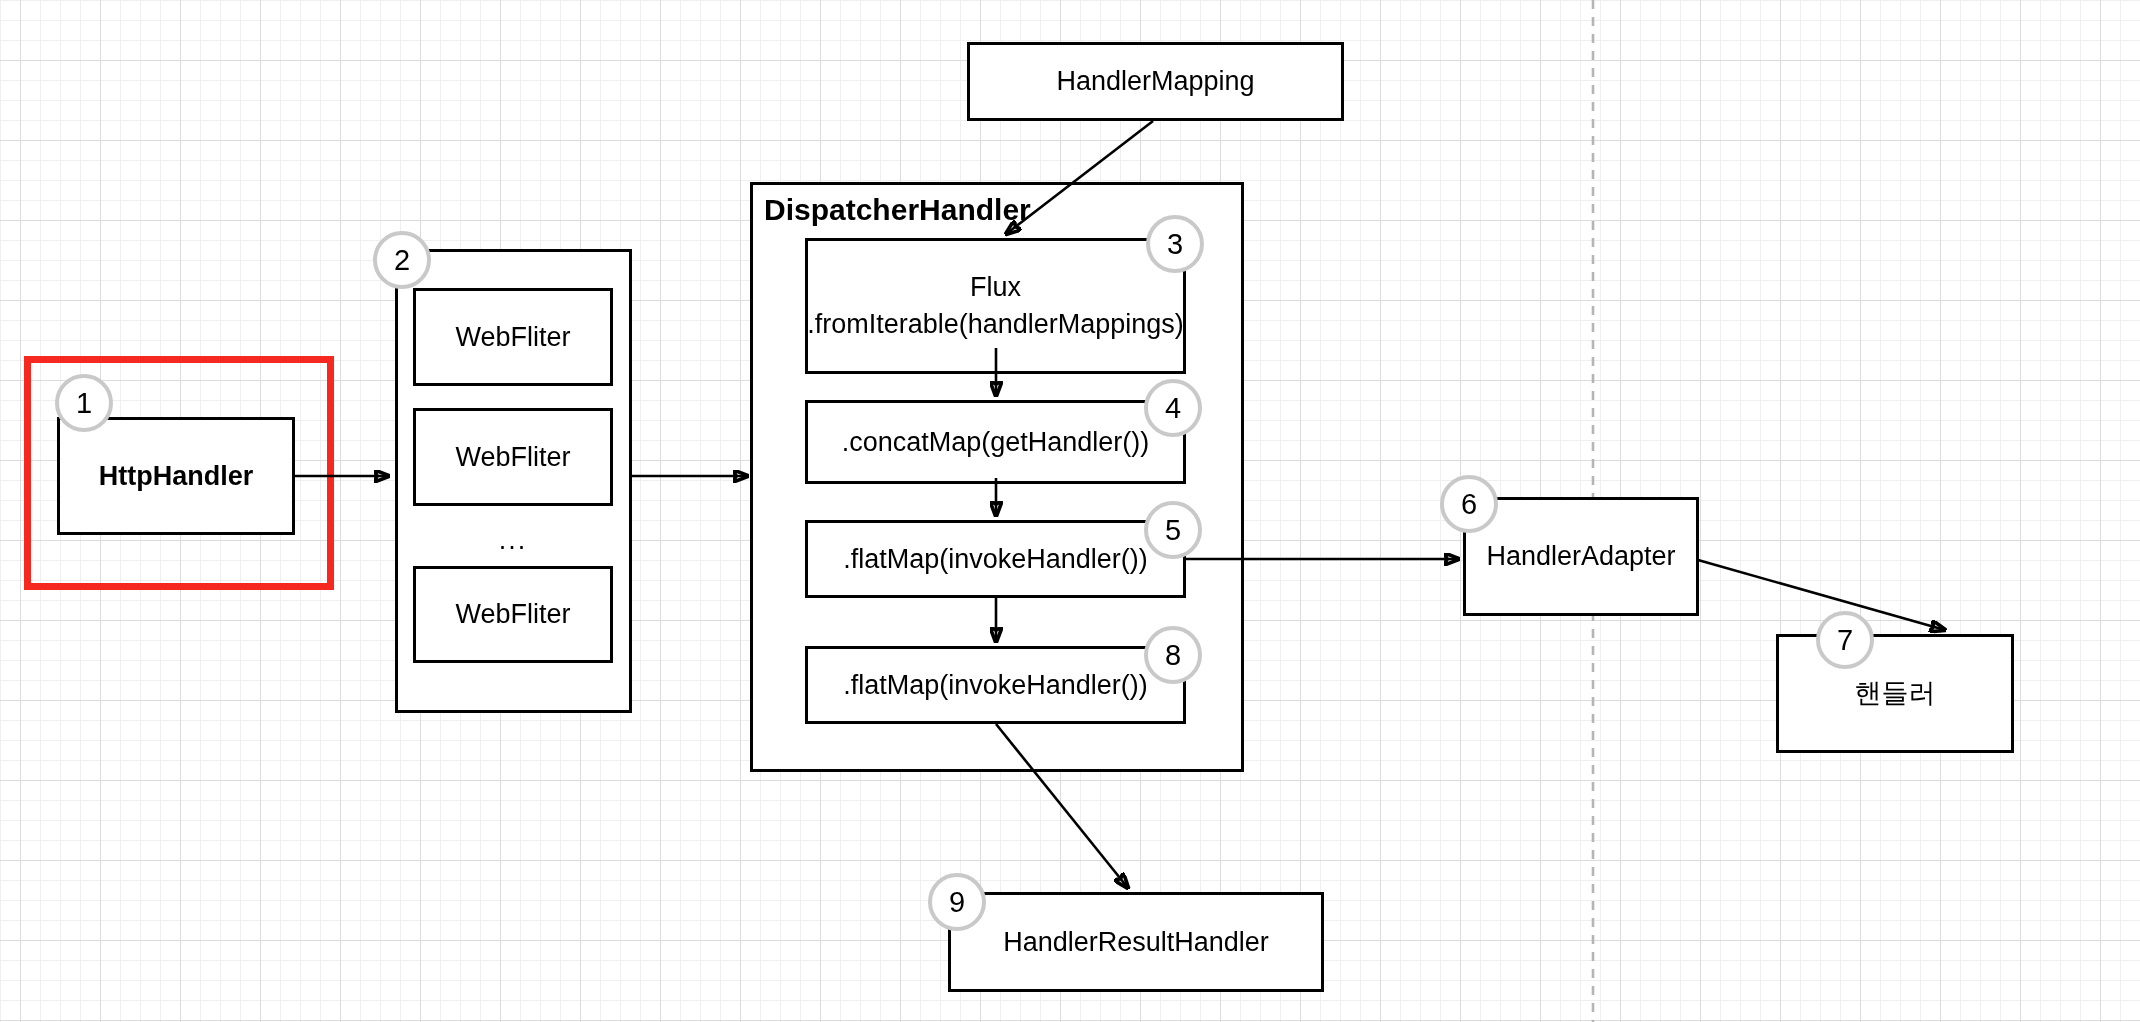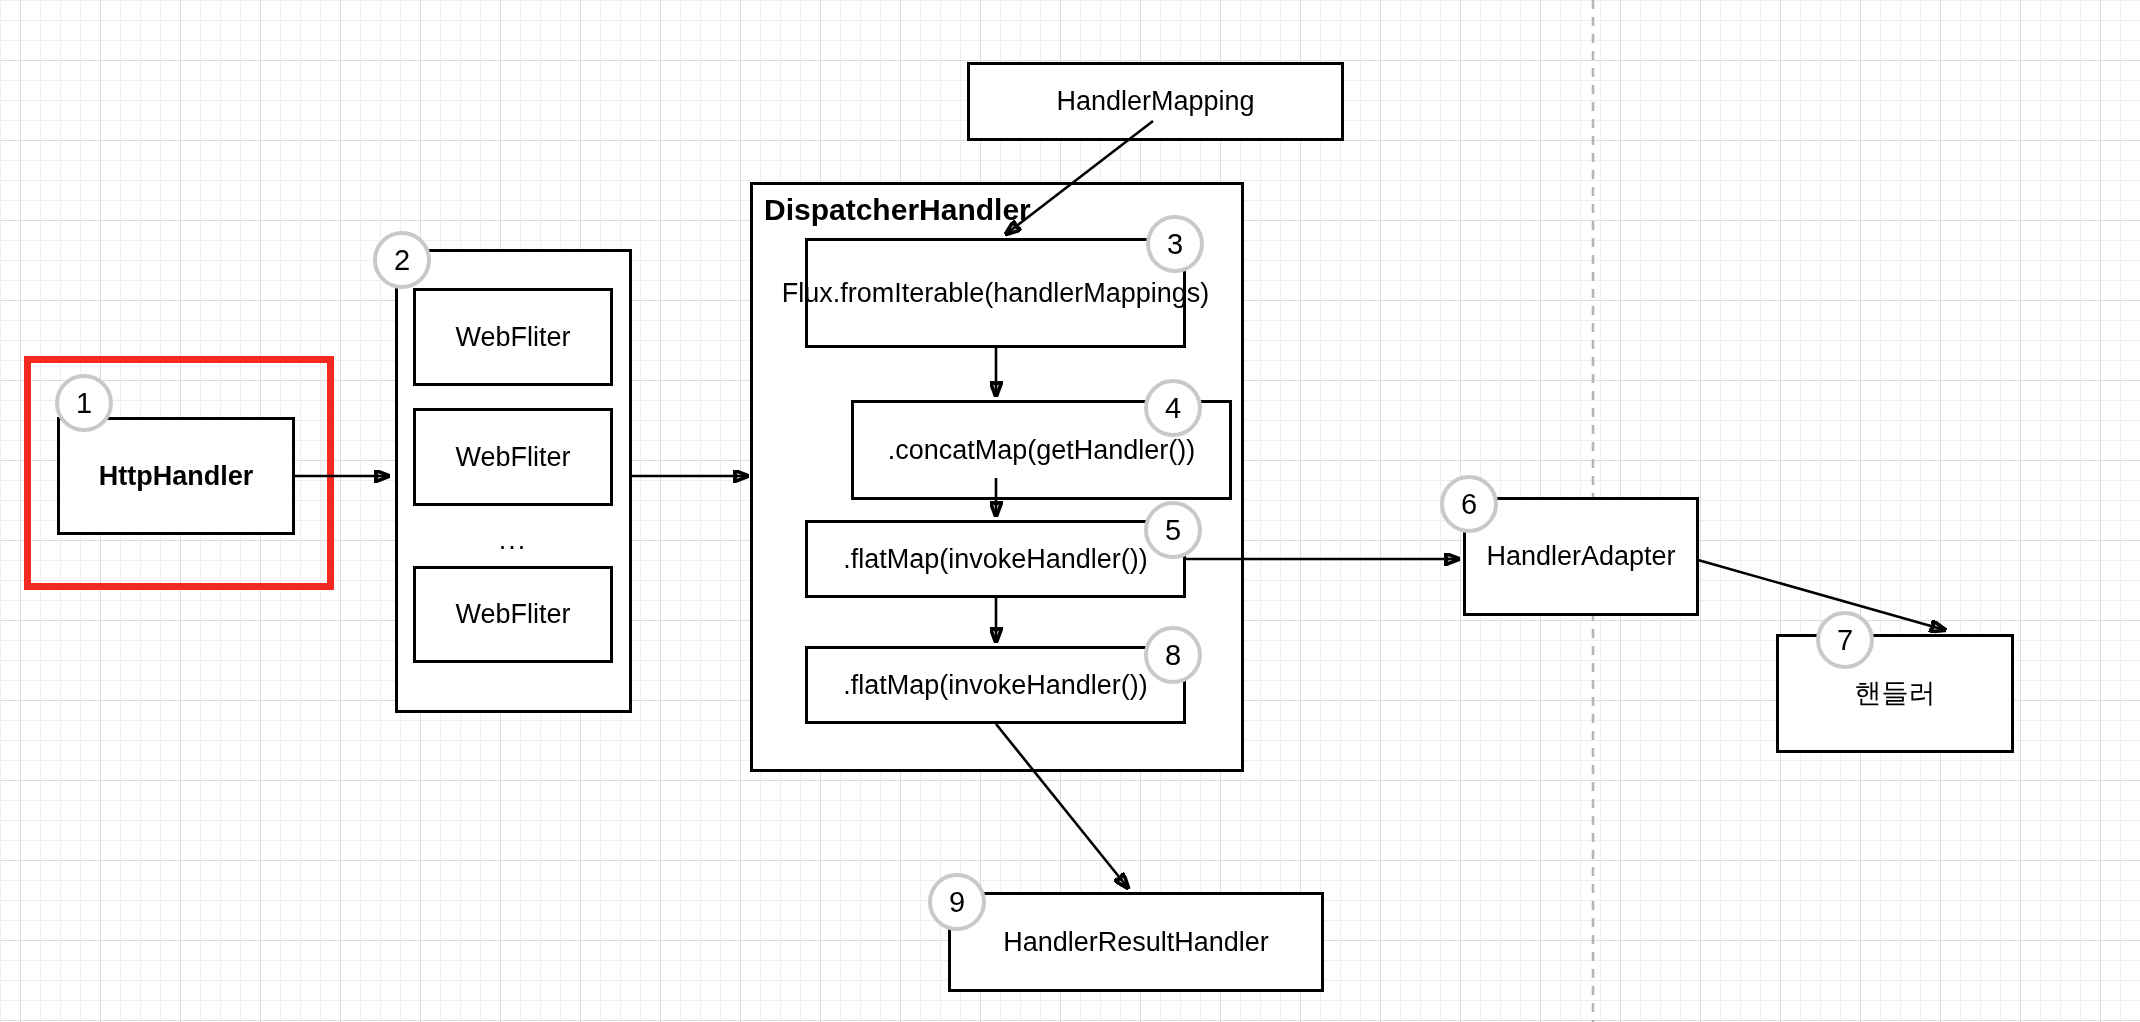--- a/index.html
+++ b/index.html
@@ -109,33 +109,33 @@
   <div class="node z-nodes" style="left:413px; top:408px; width:200px; height:98px;">
     <span>WebFliter</span>
   </div>
   <div class="ellipsis-label z-nodes" style="left:413px; top:522px; width:200px; height:36px;">
     <span>...</span>
   </div>
   <div class="node z-nodes" style="left:413px; top:566px; width:200px; height:97px;">
     <span>WebFliter</span>
   </div>
 
-  <div class="node z-nodes" style="left:967px; top:42px; width:377px; height:79px;margin-top:20px;">
+  <div class="node z-nodes" style="left:967px; top:42px; width:377px; height:79px;">
     <span>HandlerMapping</span>
   </div>
 
   <div class="node container z-nodes" style="left:750px; top:182px; width:494px; height:590px;"></div>
   <div class="group-title z-nodes" style="left:764px; top:193px;">DispatcherHandler</div>
 
-  <div class="node z-nodes" style="left:805px; top:238px; width:381px; height:110px; flex-direction:row;">
+  <div class="node z-nodes" style="left:805px; top:238px; width:381px; height:136px; flex-direction:column;">
     <span>Flux</span>
     <span>.fromIterable(handlerMappings)</span>
   </div>
 
-  <div class="node z-nodes" style="left:851px; top:400px; width:381px; height:100px;">
+  <div class="node z-nodes" style="left:805px; top:400px; width:381px; height:84px;">
     <span>.concatMap(getHandler())</span>
   </div>
 
   <div class="node z-nodes" style="left:805px; top:520px; width:381px; height:78px;">
     <span>.flatMap(invokeHandler())</span>
   </div>
 
   <div class="node z-nodes" style="left:805px; top:646px; width:381px; height:78px;">
     <span>.flatMap(invokeHandler())</span>
   </div>

